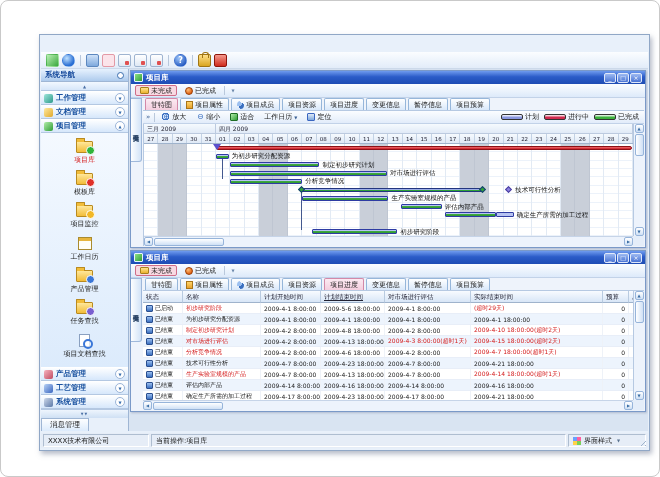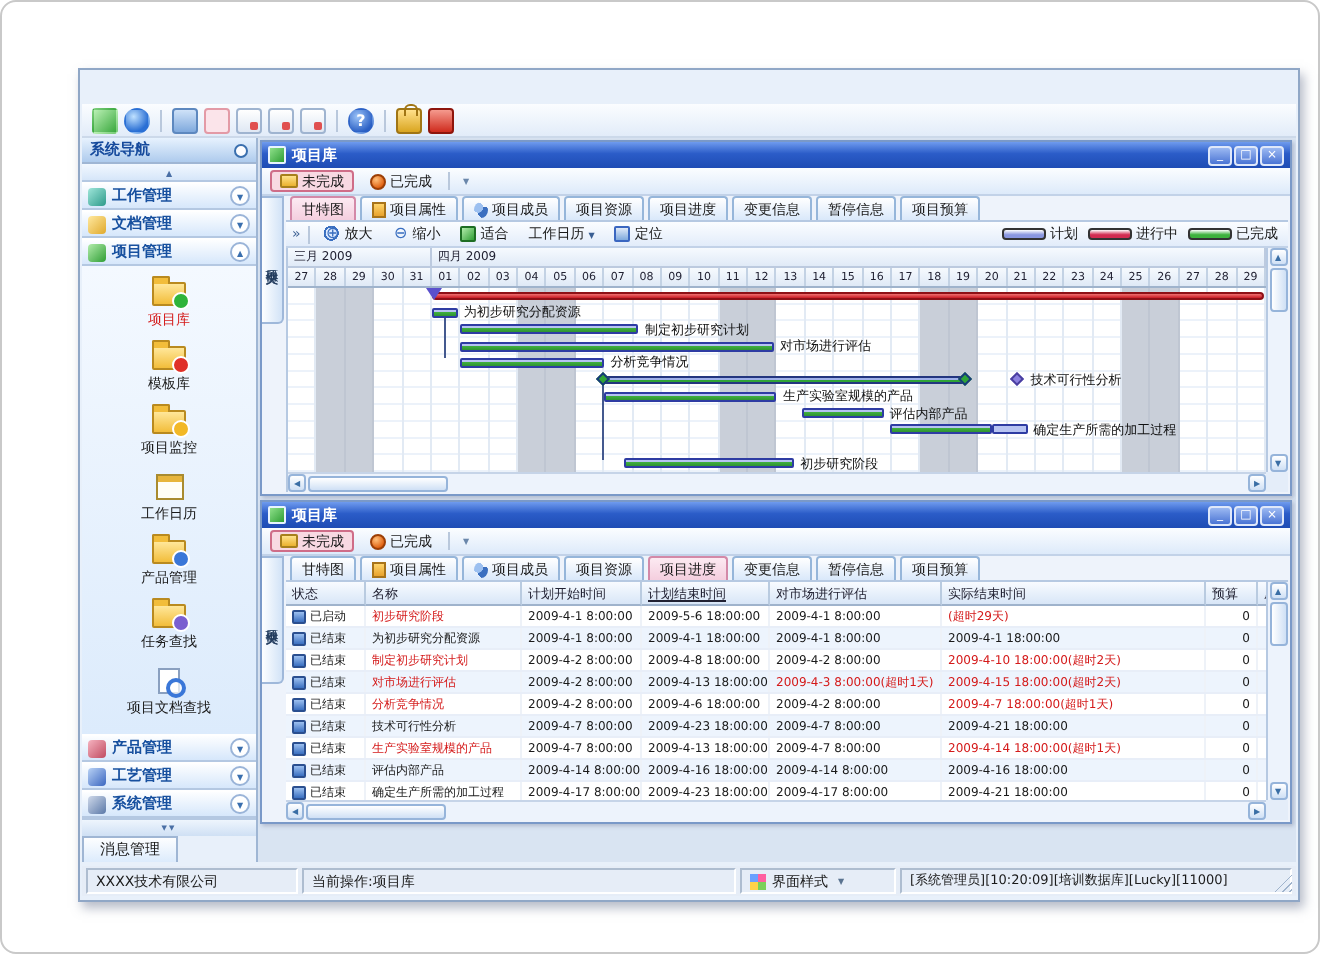--- a/index.html
+++ b/index.html
@@ -669,18 +669,17 @@
       </div>
     </div>
 
     <div class="statusbar">
       <div class="sb-cell c-company">XXXX技术有限公司</div>
       <div class="sb-cell c-oper">当前操作:项目库</div>
       <div class="sb-cell c-style">
         <span class="style-ic"></span>
         <span>界面样式</span>
       </div>
-      <div class="sb-cell c-session">[系统管理员][10:20:09][培训数据库][Lucky][11000]</div>
       <div class="grip"></div>
     </div>
 
   </div>
 </div>
 
 </body></html>

